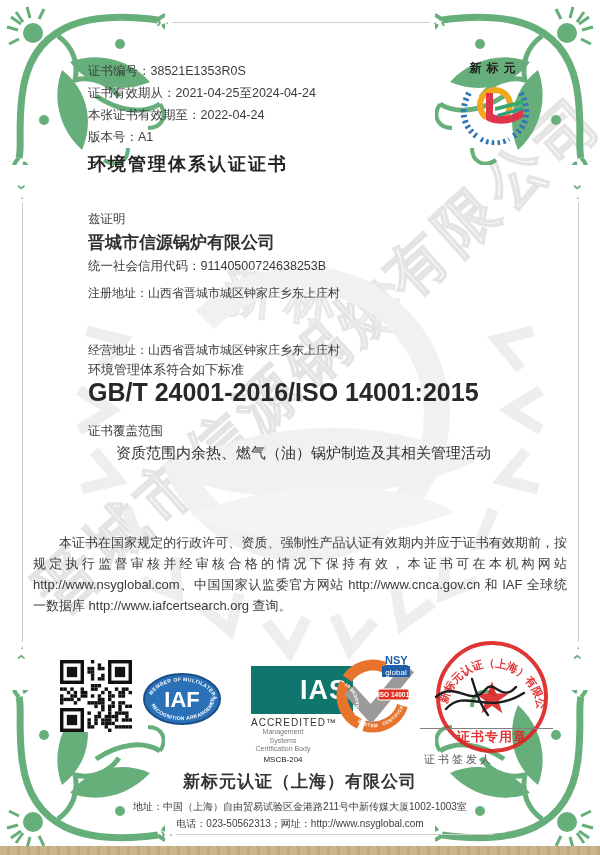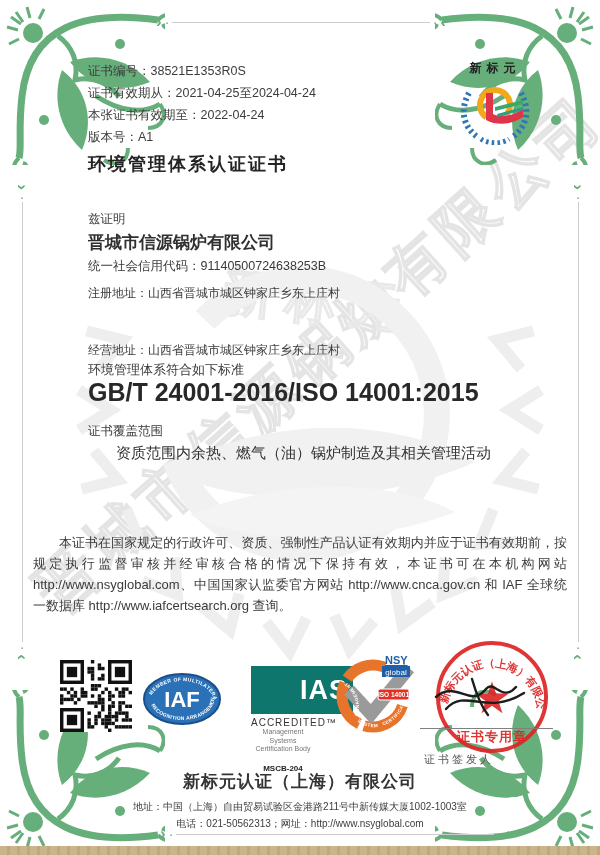--- a/index.html
+++ b/index.html
@@ -47,21 +47,21 @@
   .scope-text{left:72px;top:444px;font-size:15px;color:#333;margin-left:44px;}
   .validity-note{left:33px;top:532px;width:534px;font-size:13px;line-height:21px;
                  text-align:justify;text-indent:2em;color:#3b3b3b;}
   .qr{left:60px;top:660px;}
   .iaf{left:142px;top:672px;}
   .ias{left:251px;top:666px;width:64px;text-align:center;}
   .ias-box{width:58px;height:48px;background:#0f766e;color:#fff;margin:0 auto;
            display:flex;align-items:center;justify-content:center;font-size:27px;font-weight:bold;letter-spacing:1px;padding-left:44px;}
   .ias-l1{font-size:10px;font-weight:normal;color:#333;letter-spacing:1px;margin-top:3px;}
   .ias-l2,.ias-l3{font-size:7px;color:#777;line-height:8.5px;}
-  .ias-l4{font-size:8px;font-weight:bold;color:#222;margin-top:10px;text-align:center;}
+  .ias-l4{font-size:8px;font-weight:normal;color:#222;margin-top:1px;text-align:center;}
   .nsy{left:333px;top:652px;}
   .stamp{left:412px;top:617px;}
   .sign-line{left:420px;top:728px;width:133px;border-top:1.5px solid #808080;}
   .signer{left:424px;top:752px;font-size:11px;letter-spacing:3px;color:#555;}
   .footer{left:0;right:0;top:770px;text-align:center;color:#3d3d3d;}
   .footer .f-company{font-size:17px;font-weight:bold;letter-spacing:1px;color:#333;}
   .footer .f-addr{font-size:10px;margin-top:7px;}
   .footer .f-contact{font-size:10px;margin-top:3px;}
 </style>
 </head>
@@ -388,17 +388,17 @@
         <path d="M34,92 C54,70 74,100 112,76"></path>
         <path d="M60,62 C64,76 68,88 76,98"></path>
       </g>
     </svg>
     <div class="abs sign-line"></div>
     <div class="abs signer">证书签发人</div>
 
     <div class="abs footer">
       <div class="f-company">新标元认证（上海）有限公司</div>
       <div class="f-addr">地址：中国（上海）自由贸易试验区金港路211号中新传媒大厦1002-1003室</div>
-      <div class="f-contact">电话：021-50562313；网址：http://www.nsyglobal.com</div>
+      <div class="f-contact">电话：023-50562313；网址：http://www.nsyglobal.com</div>
     </div>
 
   </div>
 </div>
 
 </body></html>

